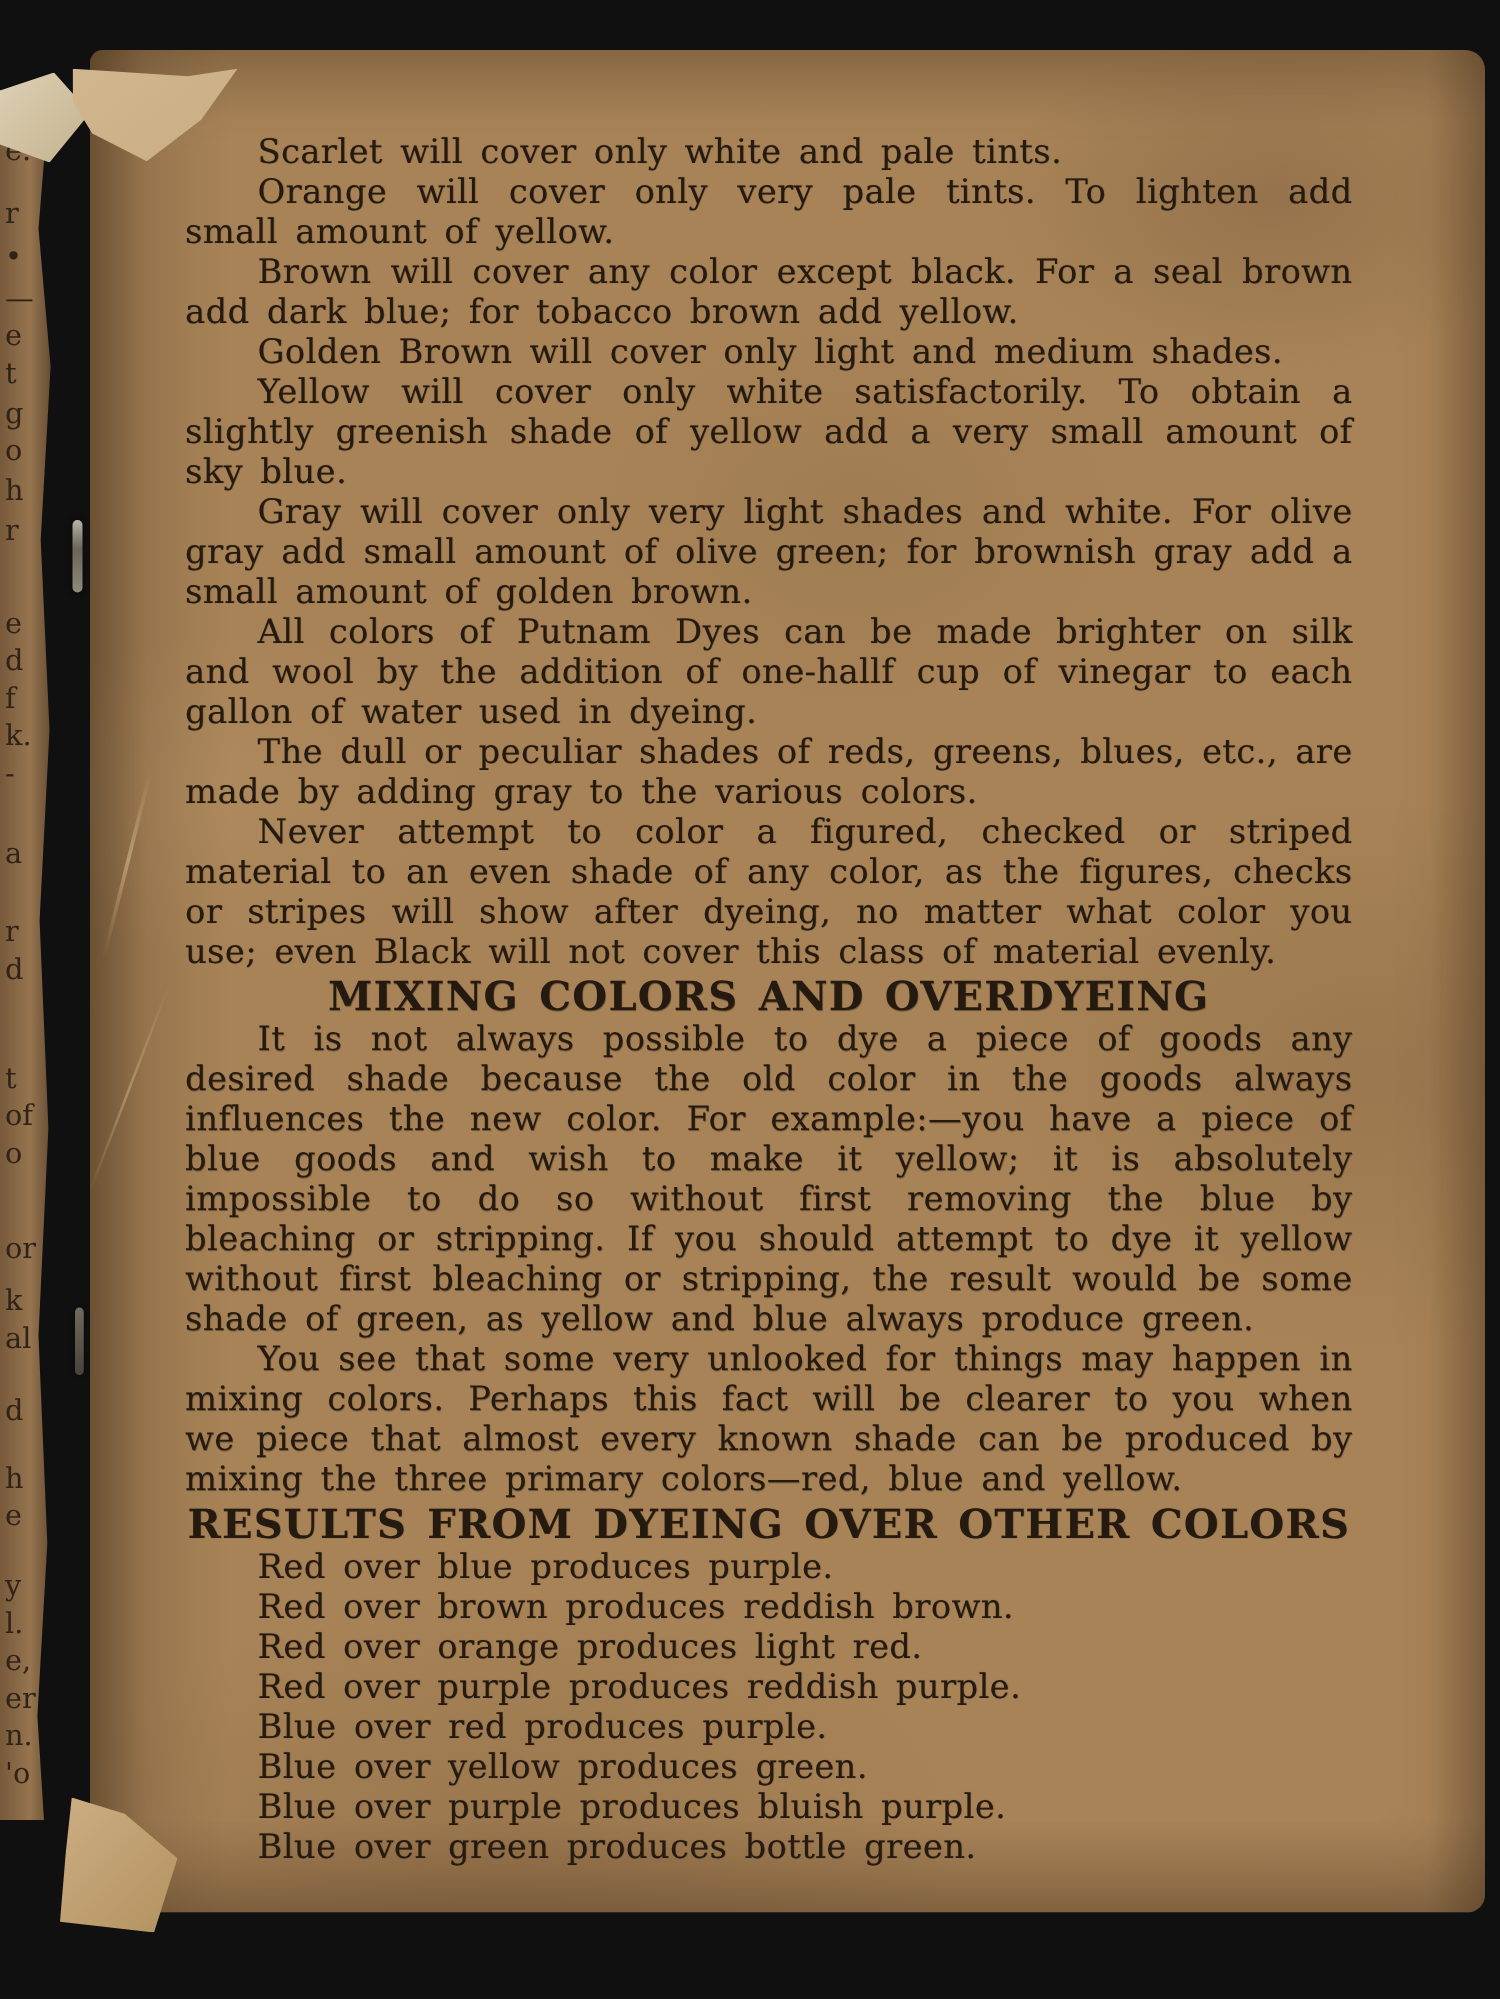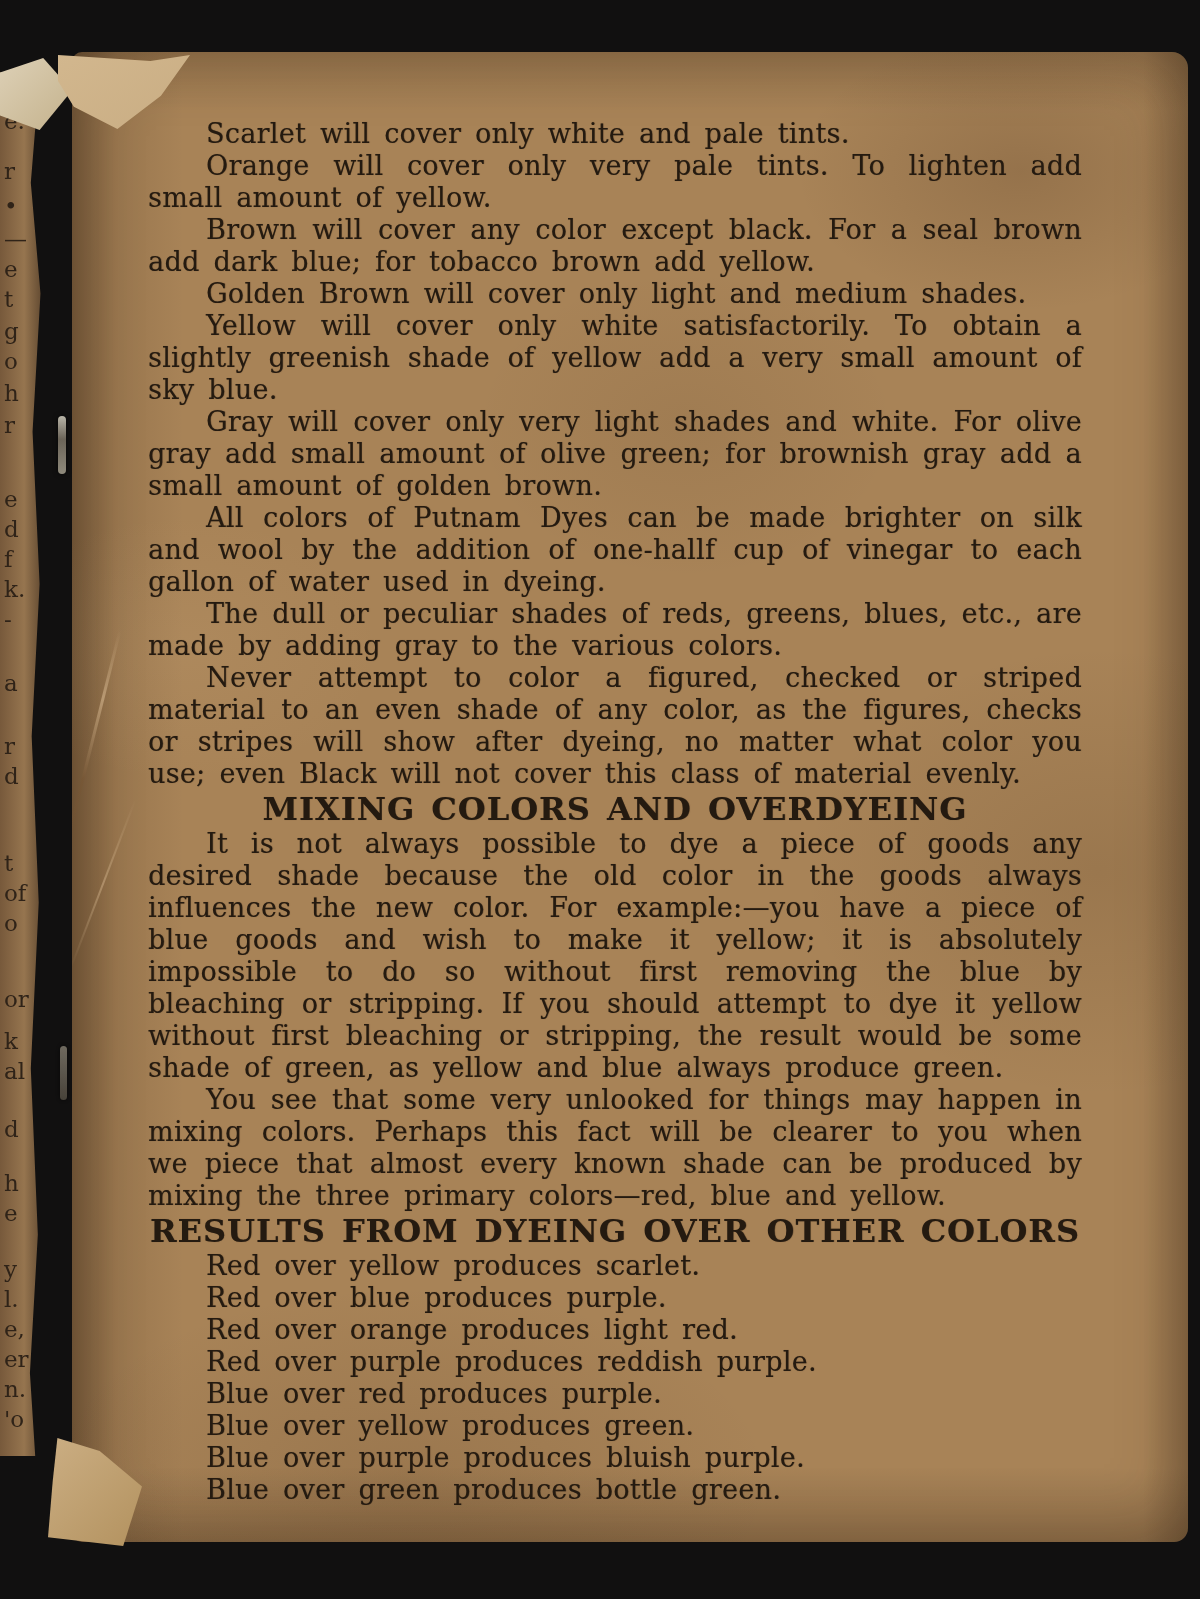--- a/index.html
+++ b/index.html
@@ -25,21 +25,21 @@
     clip-path:polygon(0 0,88% 1%,70% 8%,92% 16%,74% 26%,90% 37%,72% 48%,88% 60%,70% 72%,86% 84%,68% 94%,80% 100%,0 100%);
     z-index:1;
   }
   .frag{
     position:absolute;left:4px;
     color:#2f2318;font-size:23px;line-height:1;
     white-space:nowrap;
   }
   
   .page{
-    position:absolute;left:72px;top:52px;width:1116px;height:1490px;
+    position:absolute;left:72px;top:40px;width:1116px;height:1490px;
     border-radius:10px 16px 14px 10px;
     background:
       radial-gradient(ellipse 320px 200px at 85% 8%, rgba(73,48,28,0.20), transparent 70%),
       radial-gradient(ellipse 420px 320px at 92% 55%, rgba(80,55,30,0.16), transparent 70%),
       radial-gradient(ellipse 520px 280px at 30% 96%, rgba(70,45,25,0.14), transparent 70%),
       radial-gradient(ellipse 280px 190px at 10% 40%, rgba(222,188,142,0.10), transparent 70%),
       radial-gradient(ellipse 300px 220px at 55% 25%, rgba(60,40,22,0.08), transparent 70%),
       linear-gradient(90deg, rgba(50,32,18,0.40) 0%, rgba(50,32,18,0.12) 4%, rgba(0,0,0,0) 10%),
       linear-gradient(270deg, rgba(50,32,18,0.25) 0%, rgba(0,0,0,0) 4%),
       linear-gradient(0deg, rgba(50,32,18,0.20) 0%, rgba(0,0,0,0) 5%),
@@ -179,22 +179,22 @@
       <p class="para">Gray will cover only very light shades and white.  For olive gray add small amount of olive green; for brownish gray add a small amount of golden brown.</p>
       <p class="para">All colors of Putnam Dyes can be made brighter on silk and wool by the addition of one-hallf cup of vinegar to each gallon of water used in dyeing.</p>
       <p class="para">The dull or peculiar shades of reds, greens, blues, etc., are made by adding gray to the various colors.</p>
       <p class="para">Never attempt to color a figured, checked or striped material to an even shade of any color, as the figures, checks or stripes will show after dyeing, no matter what color you use; even Black will not cover this class of material evenly.</p>
 
       <h2 class="heading">MIXING COLORS AND OVERDYEING</h2>
       <p class="para">It is not always possible to dye a piece of goods any desired shade because the old color in the goods always influences the new color.  For example:—you have a piece of blue goods and wish to make it yellow; it is absolutely impossible to do so without first removing the blue by bleaching or stripping.  If you should attempt to dye it yellow without first bleaching or stripping, the result would be some shade of green, as yellow and blue always produce green.</p>
       <p class="para">You see that some very unlooked for things may happen in mixing colors.  Perhaps this fact will be clearer to you when we piece that almost every known shade can be produced by mixing the three primary colors—red, blue and yellow.</p>
 
       <h2 class="heading">RESULTS FROM DYEING OVER OTHER COLORS</h2>
-      <p class="result-line">Red over yellow produces scarlet.</p>
       <p class="result-line">Red over blue produces purple.</p>
+      <p class="result-line">Red over brown produces reddish brown.</p>
       <p class="result-line">Red over orange produces light red.</p>
       <p class="result-line">Red over purple produces reddish purple.</p>
       <p class="result-line">Blue over red produces purple.</p>
       <p class="result-line">Blue over yellow produces green.</p>
       <p class="result-line">Blue over purple produces bluish purple.</p>
       <p class="result-line">Blue over green produces bottle green.</p>
 
     </div>
   </div>
 

